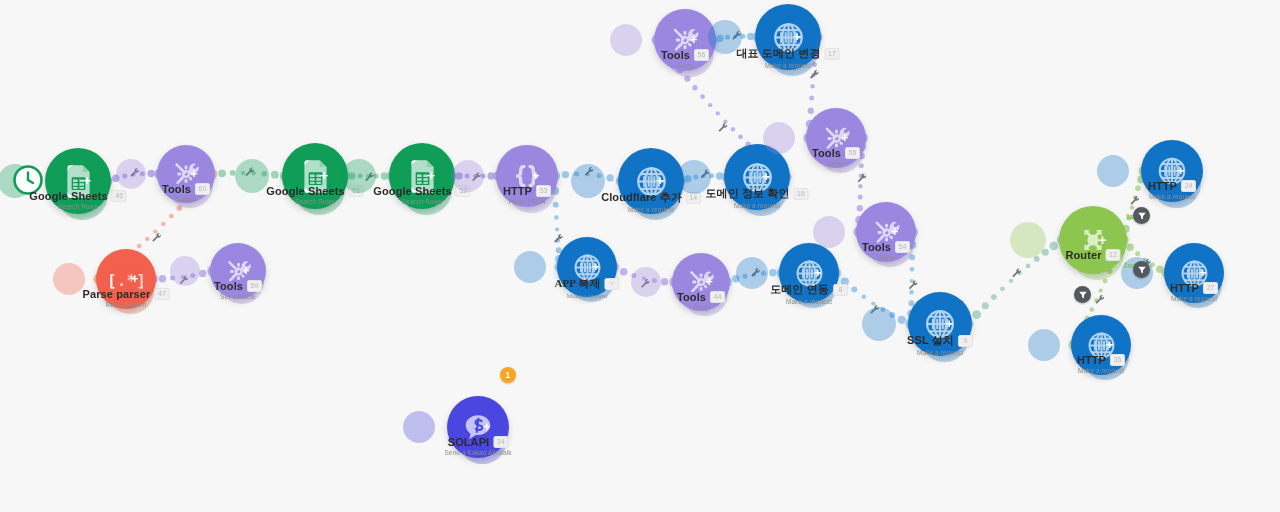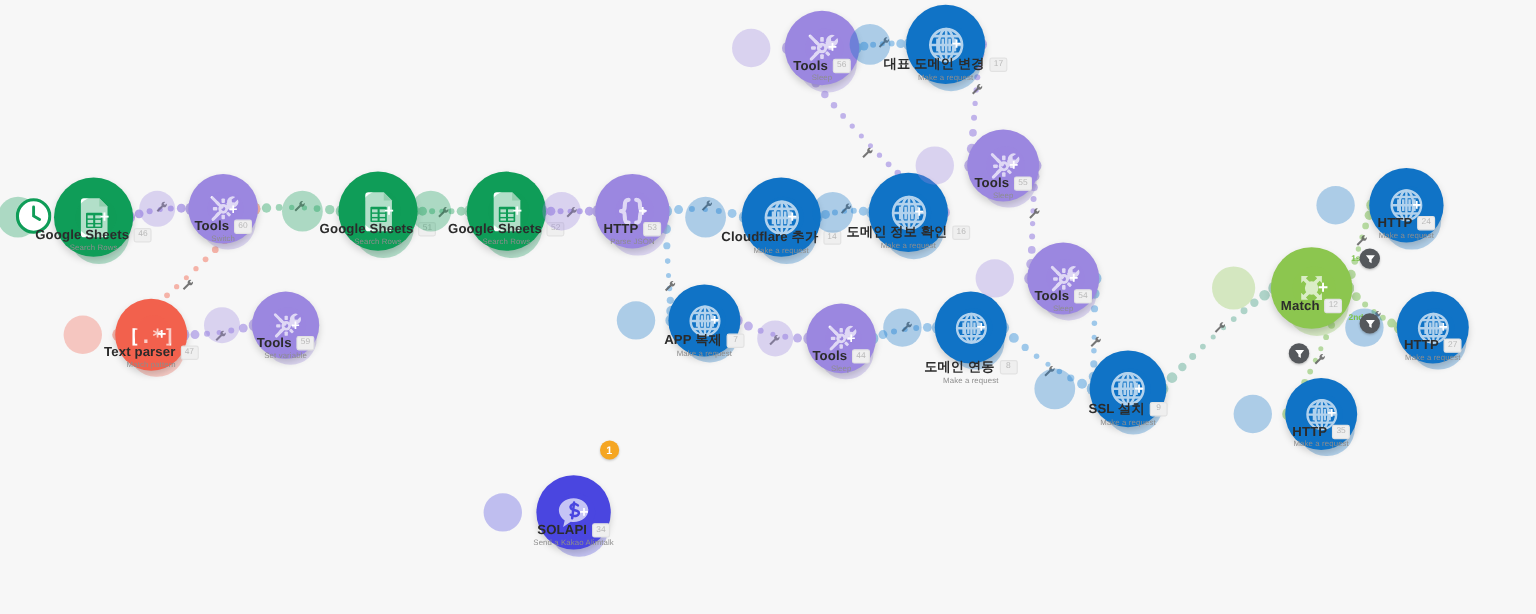--- a/index.html
+++ b/index.html
@@ -422,21 +422,21 @@
       <i style="width:32px;height:32px;background:#f2614d;opacity:.32;"></i>
       <span class="plus" style="left:6.72px;top:0;font-size:12.8px;">+</span>
     </span>
       <svg width="37" height="37" viewBox="0 0 48 48">
       <text x="24" y="32" font-family="DejaVu Sans Mono, monospace" font-size="21" font-weight="bold" fill="#ffffff" text-anchor="middle">[.*]</text>
     </svg>
 
     </div>
     <div class="label" style="top:39px;">
       <div class="title-row">
-        <span class="ttl">Text parser</span>
+        <span class="ttl">Parse parser</span>
         <span class="badge">47</span>
       </div>
       <div class="sub">Match pattern</div>
     </div>
       </div>
       <div class="node" style="left: 238px; top: 271px;">
     <div class="bubble" style="width:56px;height:56px;background:#9b87e0;">
       <span class="crescent" style="width:43.68px;height:43.68px;left:10.08px;top:17.36px;
                background:#9b87e0;opacity:.30;"></span>
 
@@ -629,21 +629,21 @@
       </g>
       <g fill="#ffffff">
         <rect x="14.2" y="17.8" width="2.6" height="12.4"></rect>
         <rect x="19.4" y="17.8" width="2.6" height="12.4"></rect>
         <rect x="26" y="17.8" width="2.6" height="12.4"></rect>
         <rect x="31.2" y="17.8" width="2.6" height="12.4"></rect>
       </g>
     </svg>
 
     </div>
-    <div class="label" style="top:39px;">
+    <div class="label" style="top:39px;font-family:Liberation Serif, serif;">
       <div class="title-row">
         <span class="ttl">APP 복제</span>
         <span class="badge">7</span>
       </div>
       <div class="sub">Make a request</div>
     </div>
       </div>
       <div class="node" style="left: 701px; top: 282px;">
     <div class="bubble" style="width:58px;height:58px;background:#9b87e0;">
       <span class="crescent" style="width:45.24px;height:45.24px;left:10.44px;top:17.98px;
@@ -744,21 +744,21 @@
       </g>
       <g fill="#ffffff">
         <rect x="14.2" y="17.8" width="2.6" height="12.4"></rect>
         <rect x="19.4" y="17.8" width="2.6" height="12.4"></rect>
         <rect x="26" y="17.8" width="2.6" height="12.4"></rect>
         <rect x="31.2" y="17.8" width="2.6" height="12.4"></rect>
       </g>
     </svg>
 
     </div>
-    <div class="label" style="top:39px;margin-top:16px;">
+    <div class="label" style="top:39px;">
       <div class="title-row">
         <span class="ttl">도메인 연동</span>
         <span class="badge">8</span>
       </div>
       <div class="sub">Make a request</div>
     </div>
       </div>
       <div class="node" style="left: 685px; top: 40px;">
     <div class="bubble" style="width:62px;height:62px;background:#9b87e0;">
       <span class="crescent" style="width:48.36px;height:48.36px;left:11.16px;top:19.22px;
@@ -974,21 +974,21 @@
         <path d="M33.8 12.6l-6.6.1 2.1 2.1-3.6 3.6 2.4 2.4 3.6-3.6 2.1 2.1z"></path>
         <path d="M33.9 35.4l-.1-6.6-2.1 2.1-3.6-3.6-2.4 2.4 3.6 3.6-2.1 2.1z"></path>
         <path d="M14.1 35.3l6.6-.1-2.1-2.1 3.6-3.6-2.4-2.4-3.6 3.6-2.1-2.1z"></path>
         <path d="M14.2 12.6l-.1 6.6 2.1-2.1 3.6 3.6 2.4-2.4-3.6-3.6 2.1-2.1z"></path>
       </g>
     </svg>
 
     </div>
     <div class="label" style="top:43px;">
       <div class="title-row">
-        <span class="ttl">Match</span>
+        <span class="ttl">Router</span>
         <span class="badge">12</span>
       </div>
 
     </div>
       </div>
       <div class="node" style="left: 1172px; top: 171px;">
     <div class="bubble" style="width:62px;height:62px;background:#1073c6;">
       <span class="crescent" style="width:48.36px;height:48.36px;left:11.16px;top:19.22px;
                background:#1073c6;opacity:.30;"></span>
 

